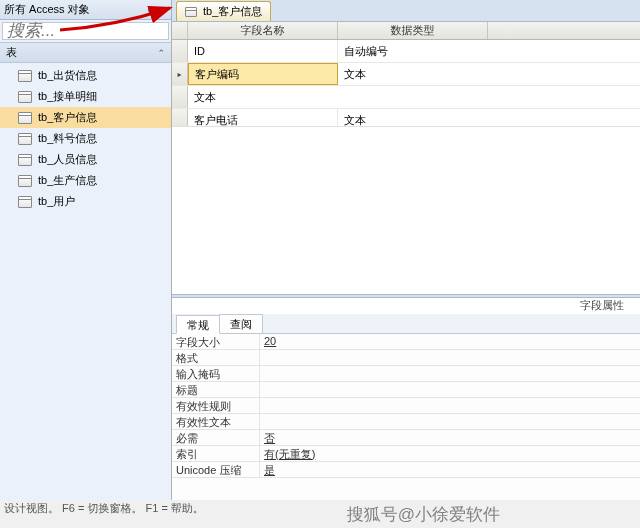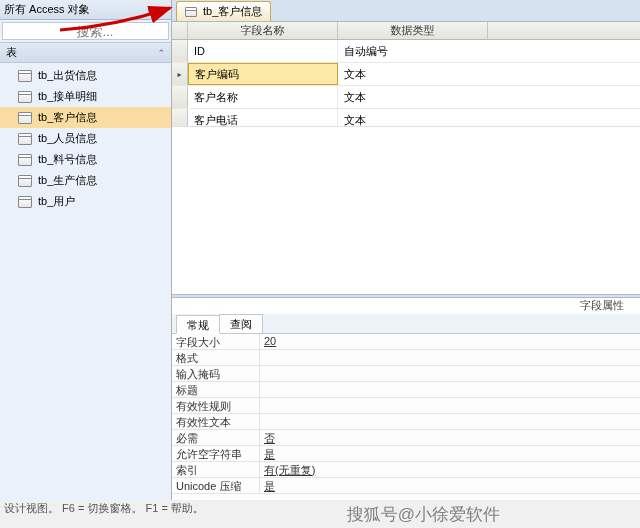--- a/index.html
+++ b/index.html
@@ -3,21 +3,21 @@
 <meta charset="utf-8">
 <style>
 * { box-sizing: border-box; margin: 0; padding: 0; font-family: "Microsoft YaHei", SimSun, Arial, sans-serif; font-size: 11px; }
 body { background: #f0f0f0; width: 640px; height: 528px; overflow: hidden; position: relative; }
 .app { display: flex; height: 500px; }
 .sidebar { width: 172px; background: #eaf1fa; border-right: 1px solid #b0b0b0; display: flex; flex-direction: column; }
 .sb-hdr { display: flex; align-items: center; background: linear-gradient(#e6edf7,#d5e0ef); border-bottom: 1px solid #a9b8cc; height: 20px; padding: 0 4px; }
 .sb-hdr span:first-child { flex: 1; }
 .chev { font-size: 10px; color: #555; padding: 0 2px; cursor: pointer; }
 .search { display: flex; align-items: center; background: #fff; border: 1px solid #c0c8d4; margin: 2px; height: 18px; padding: 0 4px; }
-.search input { flex: 1; border: none; outline: none; font-size: 13px; color: #888; background: transparent; text-align: center; }
+.search input { flex: 1; border: none; outline: none; font-size: 17px; font-style: italic; color: #888; background: transparent; }
 .mag { color: #888; font-size: 11px; }
 .grp { background: linear-gradient(#e0e8f3,#d0dced); border-top: 1px solid #bcc8d9; border-bottom: 1px solid #bcc8d9; padding: 2px 6px; display: flex; align-items: center; cursor: pointer; }
 .grp .arr { margin-left: auto; font-size: 9px; color: #555; }
 .items { padding: 2px 0; }
 .item { display: flex; align-items: center; padding: 3px 0 3px 18px; cursor: pointer; }
 .item.sel { background: #f9dca0; }
 .tbl-ico { width: 14px; height: 12px; margin-right: 6px; background: linear-gradient(#fff,#e6e6e6); border: 1px solid #888; border-radius: 1px; position: relative; }
 .tbl-ico::before { content: ""; position: absolute; top: 2px; left: 0; right: 0; height: 1px; background: #888; }
 .main { flex: 1; display: flex; flex-direction: column; background: #fff; }
 .tabbar { height: 22px; background: #d7e2f0; display: flex; align-items: flex-end; padding-left: 4px; border-bottom: 1px solid #a9b8cc; }
@@ -76,25 +76,25 @@
         <div class="item">
           <span class="tbl-ico"></span>
           <span>tb_接单明细</span>
         </div>
         <div class="item sel">
           <span class="tbl-ico"></span>
           <span>tb_客户信息</span>
         </div>
         <div class="item">
           <span class="tbl-ico"></span>
+          <span>tb_料号信息</span>
+        </div>
+        <div class="item">
+          <span class="tbl-ico"></span>
           <span>tb_人员信息</span>
-        </div>
-        <div class="item">
-          <span class="tbl-ico"></span>
-          <span>tb_料号信息</span>
         </div>
         <div class="item">
           <span class="tbl-ico"></span>
           <span>tb_生产信息</span>
         </div>
         <div class="item">
           <span class="tbl-ico"></span>
           <span>tb_用户</span>
         </div>
       </div>
@@ -118,21 +118,20 @@
           <div class="rf">ID</div>
           <div class="rd">自动编号</div>
         </div>
         <div class="row high">
           <div class="rsel cur"></div>
           <div class="rf">客户编码</div>
           <div class="rd">文本</div>
         </div>
         <div class="row">
           <div class="rsel"></div>
-          <div class="rf">客户名称</div>
           <div class="rd">文本</div>
         </div>
         <div class="row">
           <div class="rsel"></div>
           <div class="rf">客户电话</div>
           <div class="rd">文本</div>
         </div>
         <div class="row">
           <div class="rsel"></div>
           <div class="rf">客户地址</div>
@@ -167,24 +166,20 @@
           <div class="pk">有效性规则</div>
           <div class="pv"></div>
         </div>
         <div class="prow">
           <div class="pk">有效性文本</div>
           <div class="pv"></div>
         </div>
         <div class="prow">
           <div class="pk">必需</div>
           <div class="pv">否</div>
-        </div>
-        <div class="prow">
-          <div class="pk">允许空字符串</div>
-          <div class="pv">是</div>
         </div>
         <div class="prow">
           <div class="pk">索引</div>
           <div class="pv">有(无重复)</div>
         </div>
         <div class="prow">
           <div class="pk">Unicode 压缩</div>
           <div class="pv">是</div>
         </div>
       </div>

